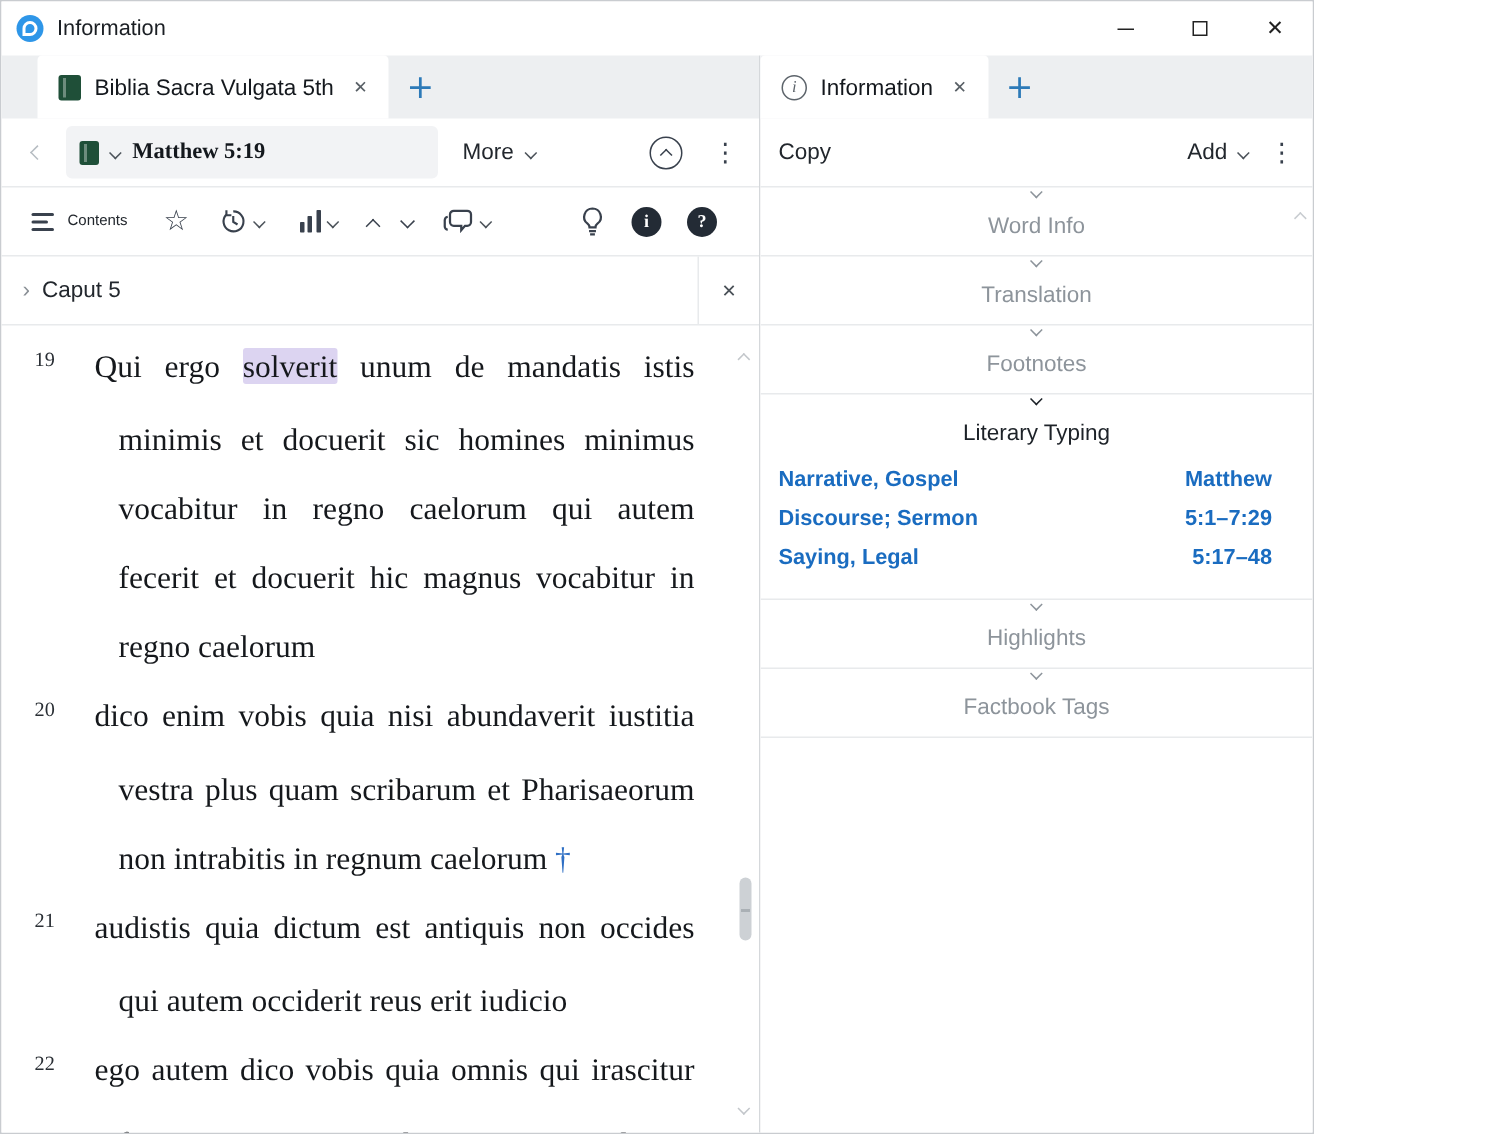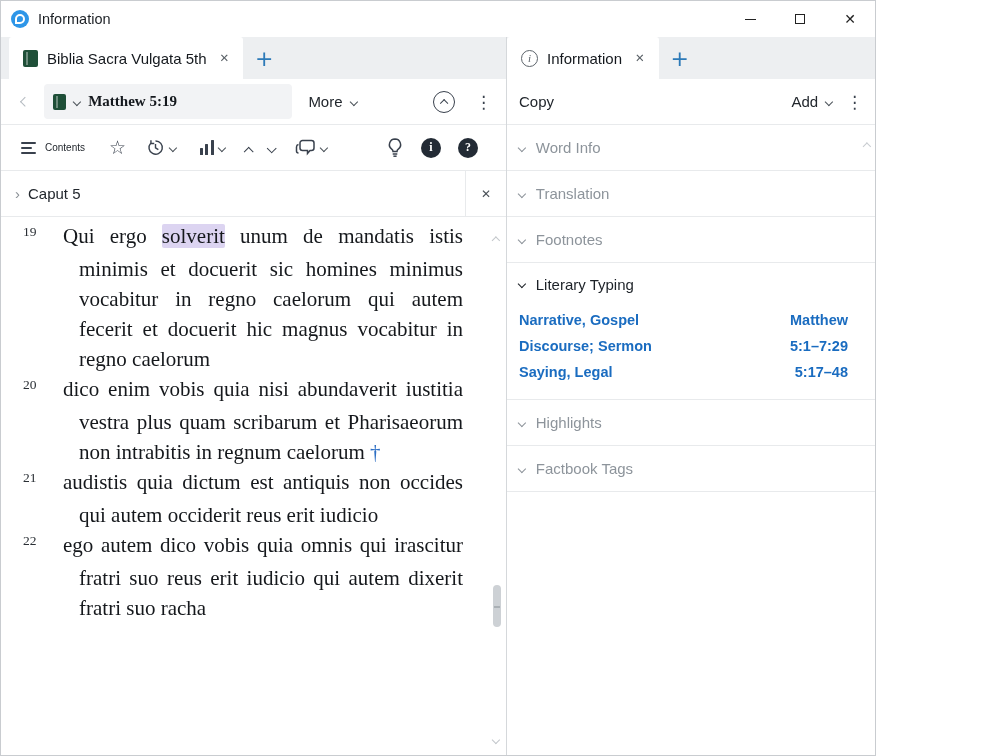--- a/index.html
+++ b/index.html
@@ -20,21 +20,21 @@
   .close-glyph { font-size:14px; }
 
   
   .main { flex:1; display:flex; min-height:0; }
   .panel { display:flex; flex-direction:column; min-height:0; background:#fff; }
   .panel.left { flex:0 0 506px; width:506px; border-right:1px solid #d5d8db; }
   .panel.right { flex:1; position:relative; }
 
   
   .tabstrip { flex:0 0 42px; background:#edeff1; display:flex; align-items:flex-end; }
-  .tabstrip.pad { padding-left:8px;align-items:center; }
+  .tabstrip.pad { padding-left:24px;align-items:center; }
   .tab { height:42px; background:#fff; display:flex; align-items:center; gap:9px; padding:0 14px; border-radius:3px 3px 0 0; font-size:15px; color:#14181d; }
   .tab-close { font-size:11.5px; color:#596066; margin-left:4px; }
   .newtab { width:42px; height:42px; display:flex; align-items:center; justify-content:center; color:#2d7ab8; font-size:22px; font-weight:400; }
 
   .book-icon { width:15px; height:17px; background:#1f4f38; border-radius:2px; position:relative; display:inline-block; }
   .book-icon::after { content:""; position:absolute; left:3px; top:2px; bottom:2px; width:1.5px; background:rgba(255,255,255,.35); }
   .book-icon.small { width:13px; height:16px; }
 
   .info-ring { width:17px; height:17px; border:1.5px solid #5d646b; border-radius:50%; color:#5d646b; font-size:11px; display:flex; align-items:center; justify-content:center; font-family:"Liberation Serif", serif; font-style:italic; }
 
@@ -73,41 +73,41 @@
   .mr20{margin-right:20px;} .mr24{margin-right:24px;} .mr16{margin-right:16px;}
 
   
   .breadcrumb-row { flex:0 0 46px; border-bottom:1px solid #e8eaec; display:flex; align-items:stretch; }
   .crumbs { flex:1; display:flex; align-items:center; gap:8px; padding-left:14px; font-size:15px; color:#22272d; border-right:1px solid #e8eaec; }
   .crumb-sep { color:#8a9096; }
   .crumb-close { width:40px; display:flex; align-items:center; justify-content:center; color:#4a5158; font-size:12px; }
 
   
   .text-wrap { flex:1; display:flex; min-height:0; }
-  .text-area { flex:1; padding:4px 0 0 0; font-family:"Liberation Serif", serif; font-size:21px; line-height:30px; color:#15181c; text-align:justify; overflow:hidden; }
+  .text-area { flex:1; padding:4px 0 0 0; font-family:"Liberation Serif", serif; font-size:21px; line-height:46px; color:#15181c; text-align:justify; overflow:hidden; }
   .verse { padding-left:78px; padding-right:26px; text-indent:-56px; }
   .vnum { display:inline-block; width:40px; font-size:13.5px; color:#2a2f35; position:relative; top:-7px; text-indent:0; }
   .hl { background:#dcd4f1; border-radius:2px; }
   .dagger { color:#2e6fc4; }
   .vscroll { flex:0 0 17px; position:relative; }
   .vs-arrow { position:absolute; left:4px; color:#c3c7cb; }
   .vs-arrow.top { top:10px; }
   .vs-arrow.bot { bottom:8px; }
   .vs-thumb { position:absolute; left:4px; top:368px; width:8px; height:42px; background:#cdd1d5; border-radius:4px; }
   .vs-thumb::after { content:""; position:absolute; left:1px; right:1px; top:50%; height:1.5px; background:#aab0b5; }
 
   
   .actionrow { flex:0 0 46px; border-bottom:1px solid #e8eaec; display:flex; align-items:center; padding:0 8px 0 12px; }
   .copy-btn { font-size:15px; color:#22272d; }
   .action-right { margin-left:auto; display:flex; align-items:center; gap:14px; padding-right:4px; }
   .add-btn { display:flex; align-items:center; gap:8px; font-size:15px; color:#22272d; }
   .sections { flex:1; position:relative; overflow:hidden; }
   .sec-scroll-hint { position:absolute; top:8px; right:5px; color:#c8ccd0; }
   .section { border-bottom:1px solid #e8eaec; }
-  .sec-head { height:45px; display:flex; align-items:center; gap:11px; padding:0 12px; font-size:15px; }
+  .sec-head { height:45px; display:flex; align-items:center; gap:11px; padding:0 12px; font-size:15px;flex-direction:column; }
   .sec-head.collapsed { color:#8d949b; }
   .sec-head.expanded { color:#1d2228; height:42px; }
   .lit-rows { padding:2px 27px 14px 12px; }
   .lit-row { display:flex; justify-content:space-between; align-items:center; height:26px; font-size:14.5px; font-weight:bold; color:#1a6cc0; }
 </style>
 </head>
 <body>
 
 <div class="window">
 

